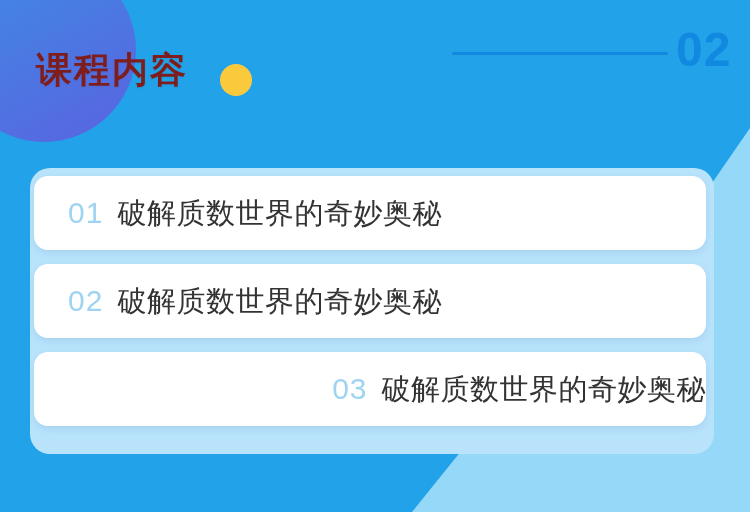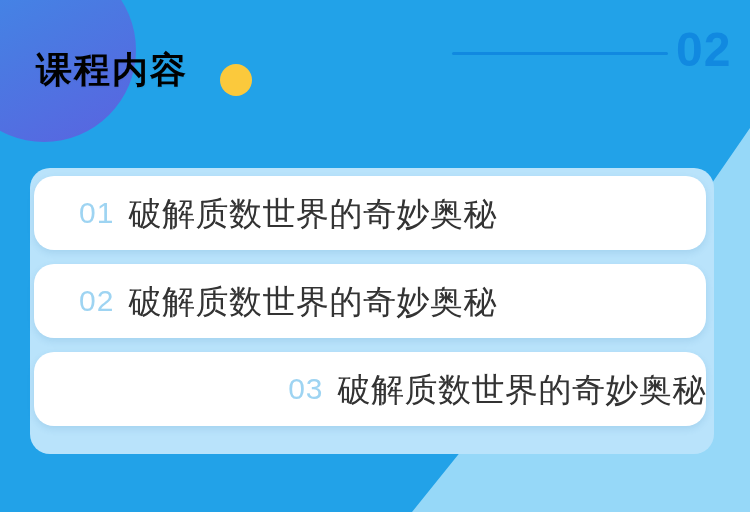--- a/index.html
+++ b/index.html
@@ -20,21 +20,21 @@
   .corner-circle{
     position:absolute;left:-48px;top:-42px;width:184px;height:184px;
     border-radius:50%;
     background:linear-gradient(150deg,#3f8ce8 0%,#4a7ae2 45%,#5a63e0 100%);
   }
 
   
   .header{position:absolute;left:0;top:0;width:750px;height:150px;}
   .title{
     position:absolute;left:36px;top:52px;
-    font-size:36px;font-weight:bold;color:#000000;
+    font-size:36px;font-weight:bold;color:#7f1d1d;
     letter-spacing:2px;line-height:1;
     text-shadow:0 1px 2px rgba(0,0,0,.06);
     white-space:nowrap;
   }
   .title-dot{
     position:absolute;left:220px;top:64px;width:32px;height:32px;
     border-radius:50%;background:#fbc93c;
   }
   .rule-line{
     position:absolute;left:452px;top:52px;width:216px;height:3px;
@@ -50,33 +50,33 @@
   .panel{
     position:absolute;left:30px;top:168px;width:684px;height:286px;
     background:#b9e3fb;border-radius:20px;
   }
 
   
   .card-list{position:absolute;left:34px;top:176px;width:672px;}
   .card{
     position:relative;
     width:672px;height:74px;margin-bottom:14px;
-    background:#ffffff;border-radius:20px;
+    background:#ffffff;border-radius:14px;
     box-shadow:0 3px 7px rgba(40,110,170,.14);
     display:flex;align-items:center;
-    box-sizing:border-box;padding-left:45px;
+    box-sizing:border-box;padding-left:34px;
   }
   .card:last-child{margin-bottom:0;justify-content:flex-end;}
   .card-num{
     font-size:30px;color:#9ed4f2;font-weight:400;
     line-height:1;letter-spacing:1px;margin-right:14px;
     flex:0 0 auto;
   }
   .card-text{
-    font-size:33px;color:#333333;line-height:1;
+    font-size:29px;color:#333333;line-height:1;
     letter-spacing:.5px;white-space:nowrap;flex:0 0 auto;
   }
 </style>
 </head>
 <body>
 
 <div class="stage">
 
   <svg class="diag-shape" width="750" height="512" viewBox="0 0 750 512" aria-hidden="true">
     <polygon points="750,128 750,512 412,512 470,440 470,186 710,186" fill="#96d8f8"></polygon>

